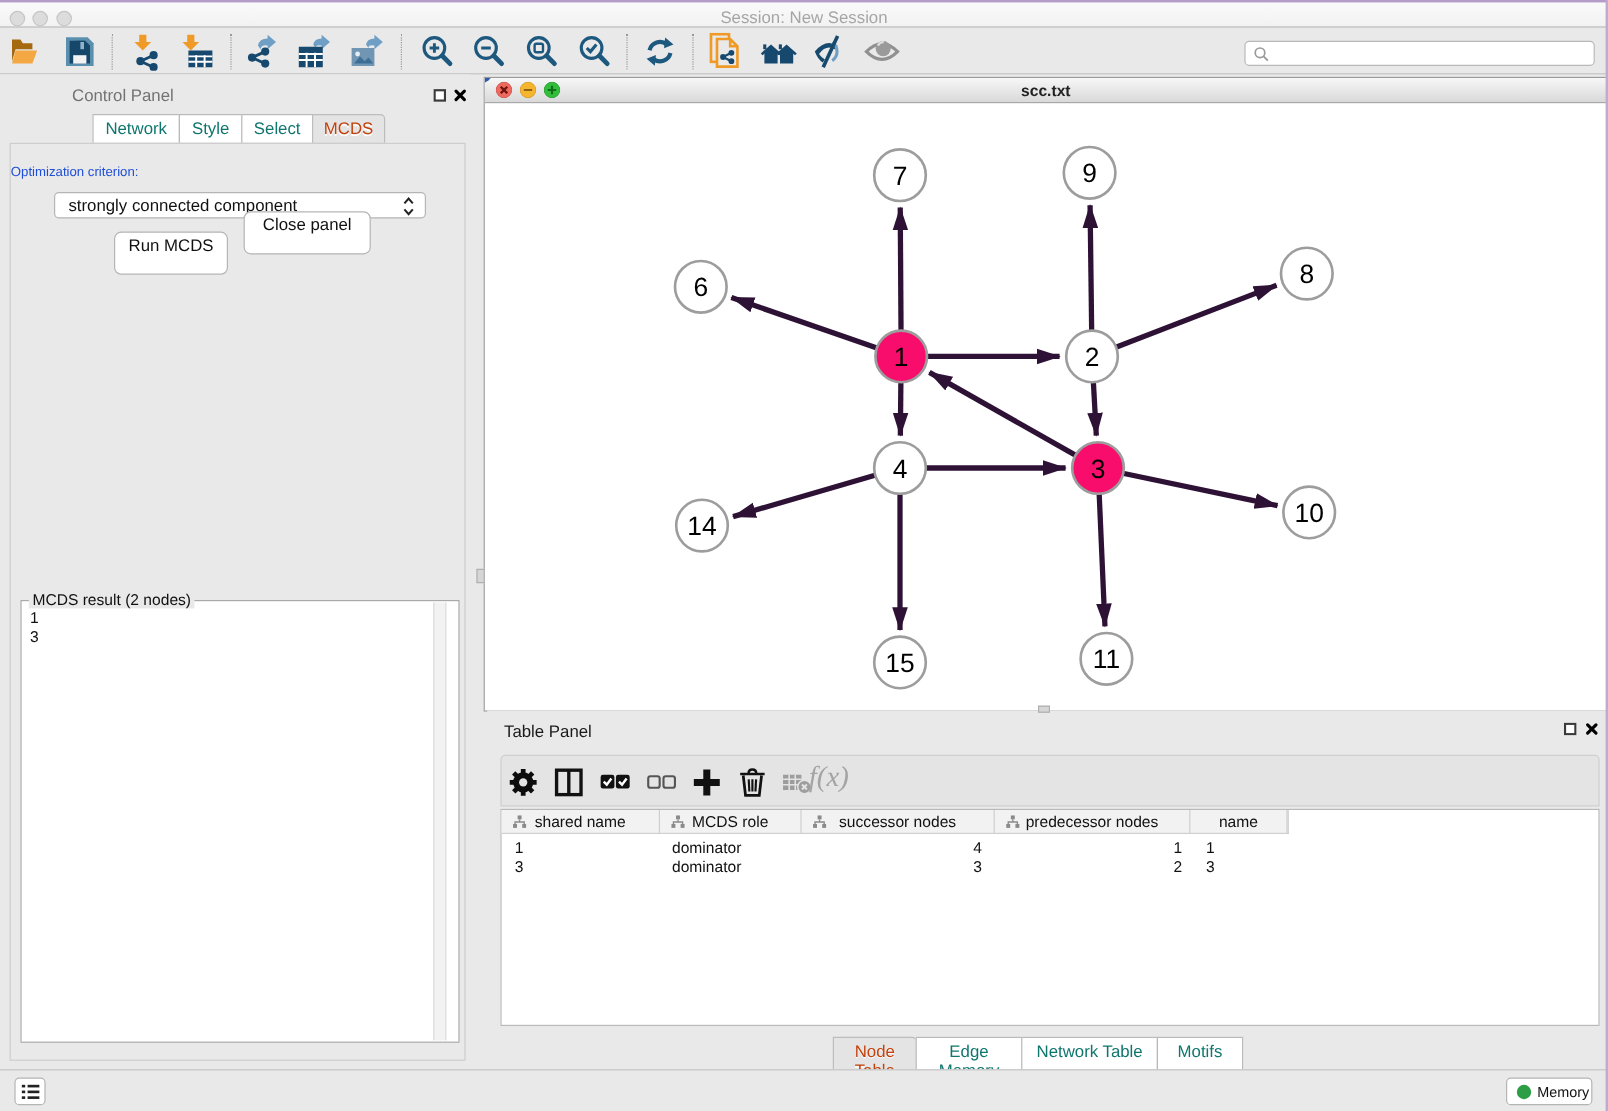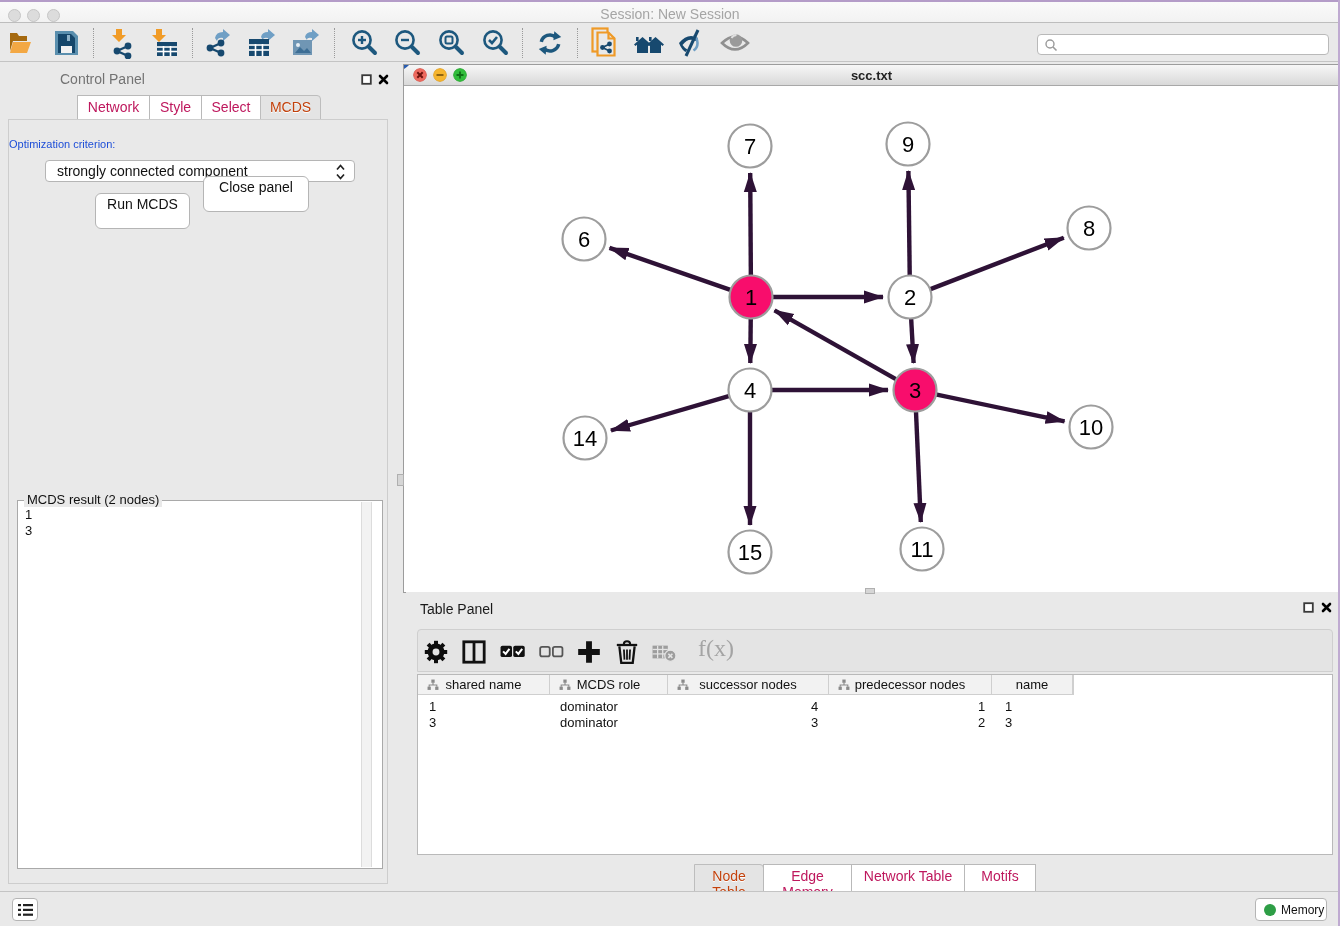--- a/index.html
+++ b/index.html
@@ -20,21 +20,21 @@
 .tti { position:absolute; top:8px; width:28px; height:28px; }
 .tbsep { position:absolute; top:4px; height:30px; width:0;
   border-left:1px dotted #9a9a9a; }
 #searchbox { position:absolute; left:1037px; top:10px; width:292px; height:21px;
   background:#fff; border:1px solid #b9b9b9; border-radius:4px; }
 
 #cpanel { position:absolute; left:0; top:62px; width:392px; height:829px; background:#e9e9e9; }
 #cpanel-title { position:absolute; left:14px; top:9px; font-size:14px; color:#737373;margin-left:46px; }
 .panebtns { position:absolute; top:10px; font-size:13px; color:#111; }
 .tabrow { position:absolute; display:flex; }
-.tab { border:1px solid #b9b9b9; background:#fff; color:#be185d; font-size:14px;
+.tab { border:1px solid #b9b9b9; background:#fff; color:#0f766e; font-size:14px;
   padding:3px 0 4px; margin-left:-1px; position:relative; text-align:center; box-sizing:border-box; }
 .tab.sel { background:#e4e4e4; color:#c2410c; text-shadow:0 1px 0 #fff; border-color:#bdbdbd; border-radius:0 4px 0 0; }
 #cp-content { position:absolute; left:8px; top:57px; width:380px; height:765px;
   border:1px solid #cdcdcd; background:#e9e9e9; }
 #optlabel { position:absolute; left:0; top:18px; width:381px; text-align:left; font-size:11px; color:#1d4ed8; }
 #optselect { position:absolute; left:36px; top:40px; width:310px; height:22px; background:#fff;
   border:1px solid #b5b5b5; border-radius:4px; font-size:14px; color:#111; }
 #optselect span.txt { position:absolute; left:11px; top:2px; }
 .btn { position:absolute; height:36px; background:#fff; border:1px solid #b5b5b5;
   border-radius:6px; font-size:14px; color:#111; text-align:center; line-height:20px; }
@@ -374,21 +374,21 @@
       <rect x="2" y="6" width="12" height="10" fill="#9d9d9d"></rect>
       <g stroke="#e4e4e4" stroke-width="1">
           <line x1="2" y1="9" x2="14" y2="9"></line>
           <line x1="2" y1="12.5" x2="14" y2="12.5"></line>
           <line x1="6" y1="6" x2="6" y2="16"></line>
           <line x1="10" y1="6" x2="10" y2="16"></line>
         </g>
       <circle cx="16" cy="14" r="4.4" fill="#9d9d9d" stroke="#e4e4e4" stroke-width="1"></circle>
       <path d="M14.4 12.4 l3.2 3.2 m0 -3.2 l-3.2 3.2" stroke="#e4e4e4" stroke-width="1.3"></path>
     </svg>
-    <div style="position:absolute; left:280px; top:5px; font-family:'Liberation Serif',serif; font-size:24px; color:#a4a4a4;">f(x)</div>
+    <div style="position:absolute; left:256px; top:5px; font-family:'Liberation Serif',serif; font-style:italic; font-size:24px; color:#a4a4a4;">f(x)</div>
   </div>
   <div id="ttable">
     <div id="thead">
       <div class="th" style="left:0; width:132px;"><svg class="hico" viewBox="0 0 11 11">
             <rect x="4" y="0.5" width="3" height="3" fill="#8a8a8a"></rect>
             <rect x="0.5" y="7" width="3" height="3" fill="#8a8a8a"></rect>
             <rect x="7.5" y="7" width="3" height="3" fill="#8a8a8a"></rect>
             <path d="M5.5 3.5 v2 M2 7 v-1.5 h7 V7" stroke="#8a8a8a" fill="none"></path>
           </svg>shared name</div>
       <div class="th" style="left:132px; width:118px;"><svg class="hico" viewBox="0 0 11 11">

